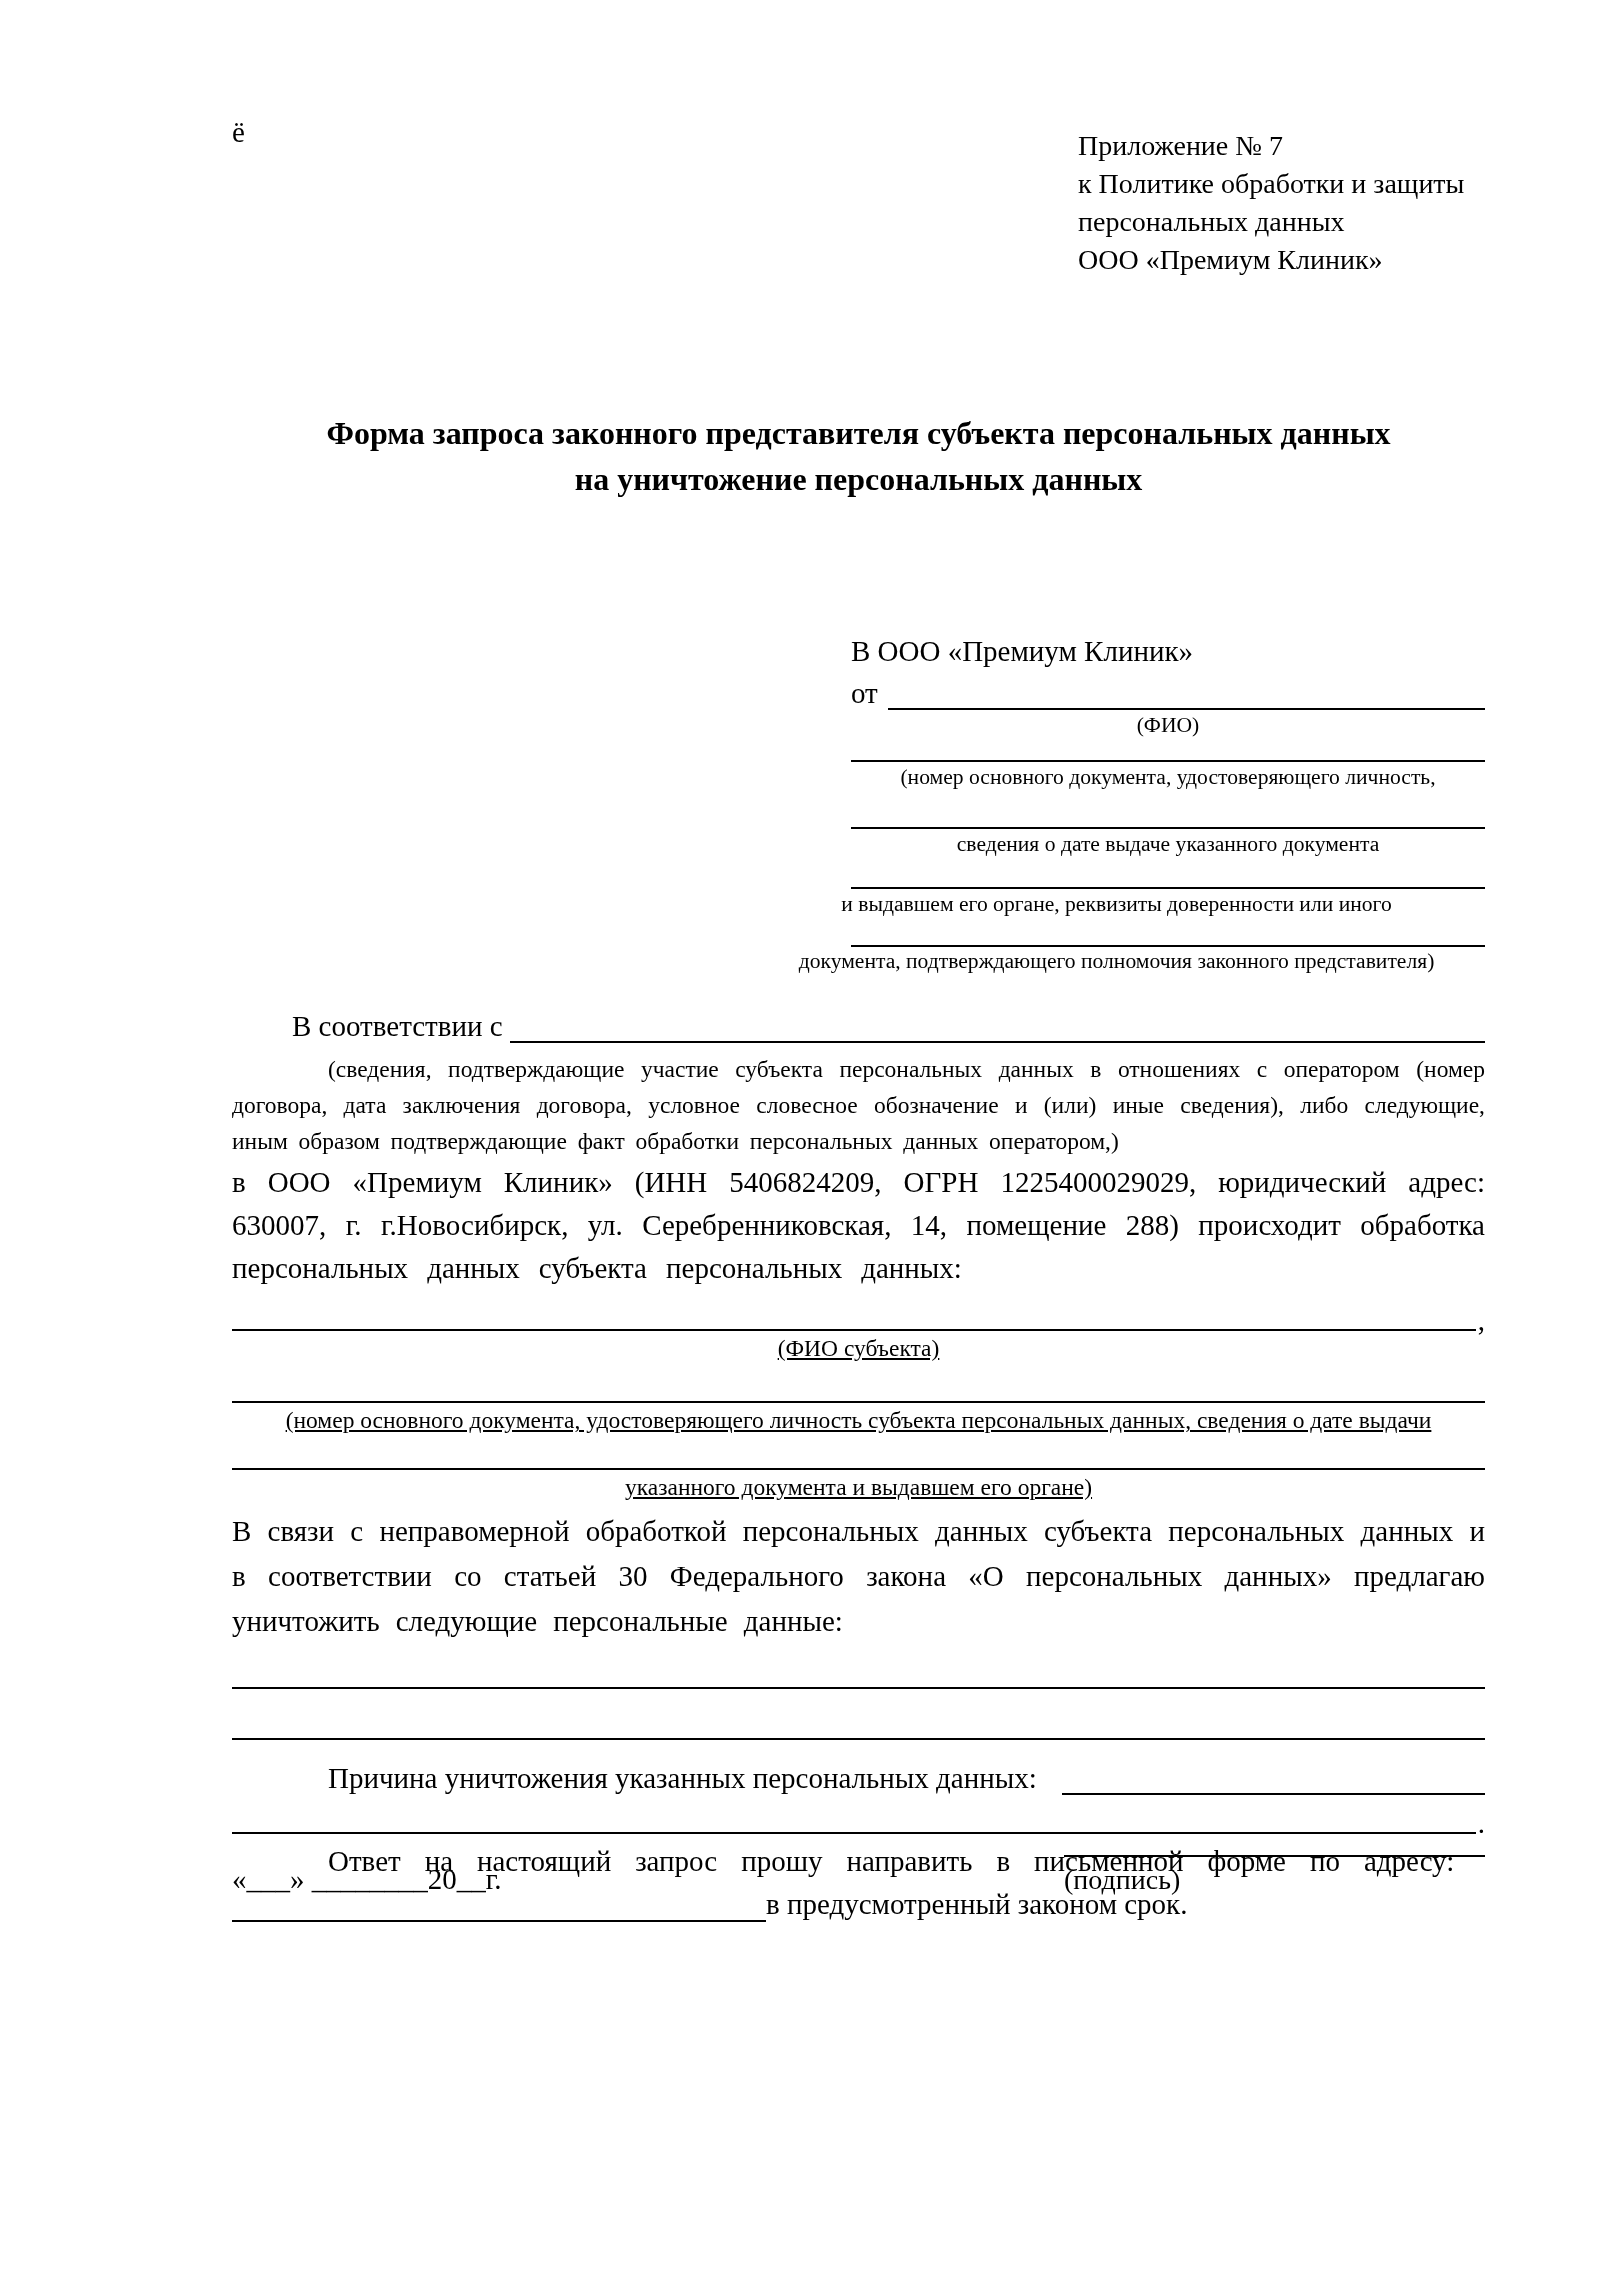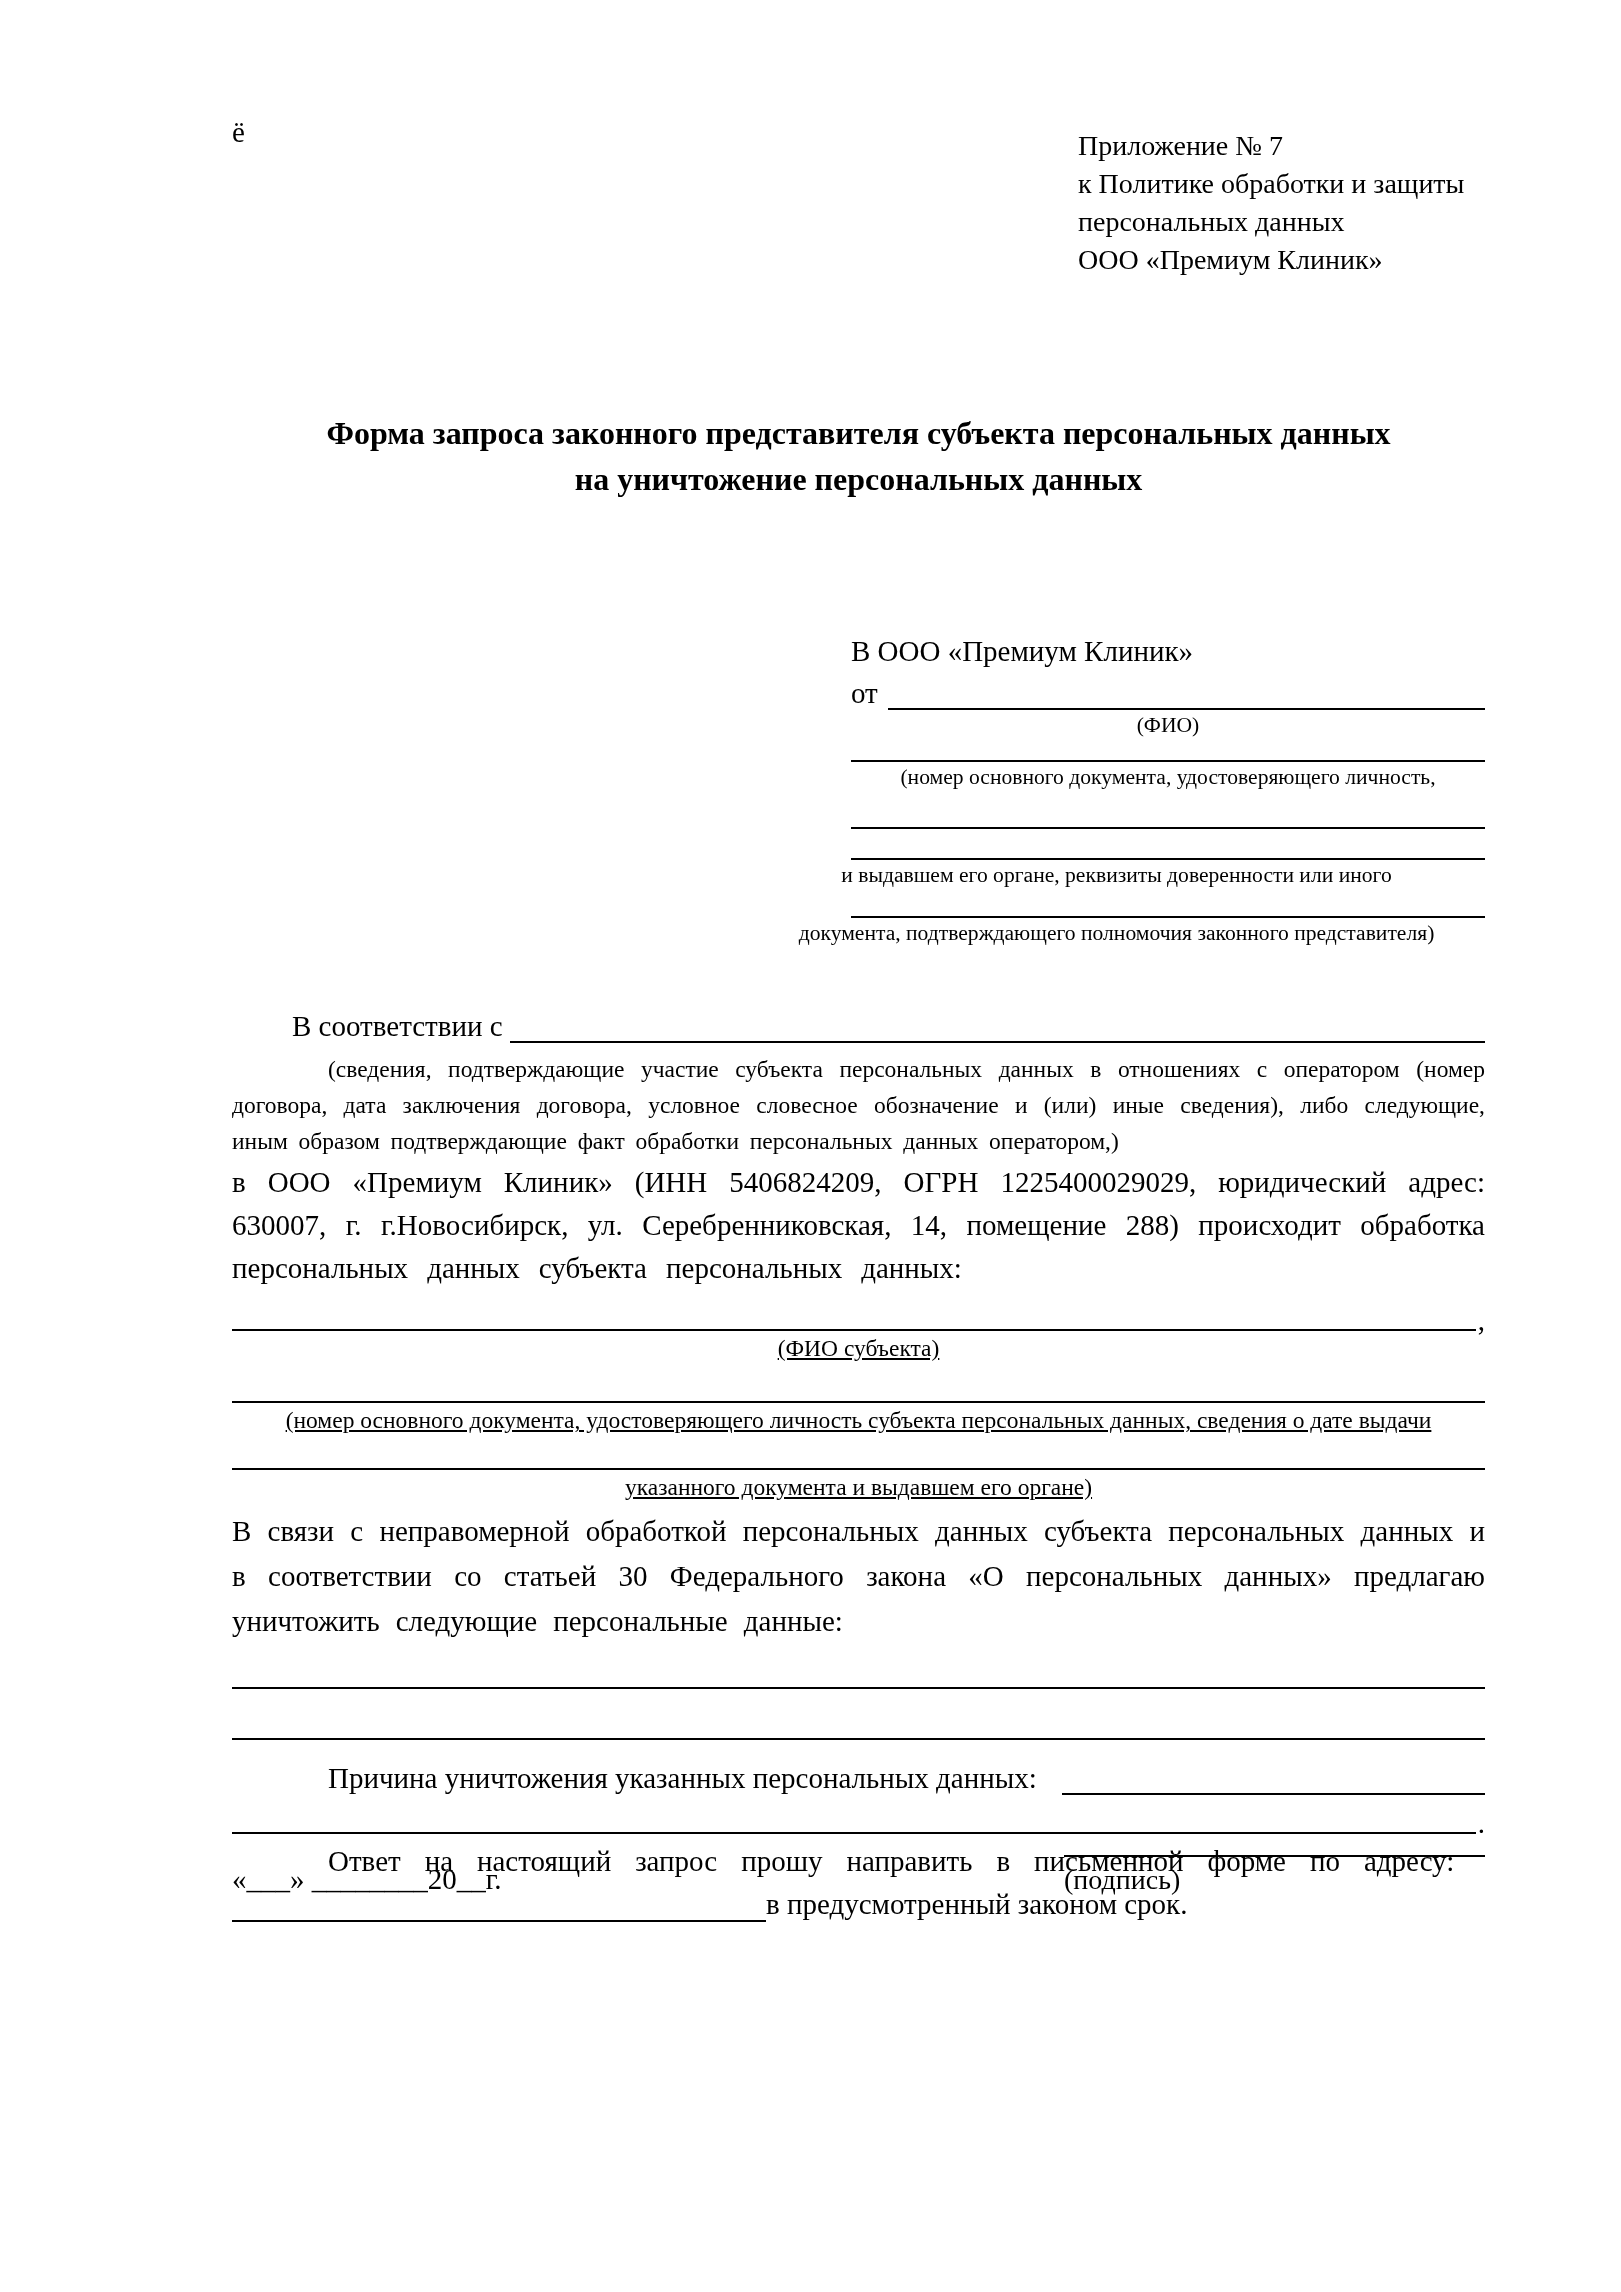--- a/index.html
+++ b/index.html
@@ -87,20 +87,21 @@
   <div class="addressee">
     <div class="addr-to">В ООО «Премиум Клиник»</div>
     <div class="row addr-from-row">
       <span class="label">от</span>
       <span class="fill"></span>
     </div>
     <div class="cap">(ФИО)</div>
     <div class="blank a-b1"></div>
     <div class="cap">(номер основного документа, удостоверяющего личность,</div>
     <div class="blank a-b2"></div>
+    <div class="cap">сведения о дате выдаче указанного документа</div>
     <div class="blank a-b3"></div>
     <div class="cap wide">и выдавшем его органе, реквизиты доверенности или иного</div>
     <div class="blank a-b4"></div>
     <div class="cap wide">документа, подтверждающего полномочия законного представителя)</div>
   </div>
 
   <div class="body">
 
     <div class="row accord-row">
       <span class="label">В соответствии с</span>

